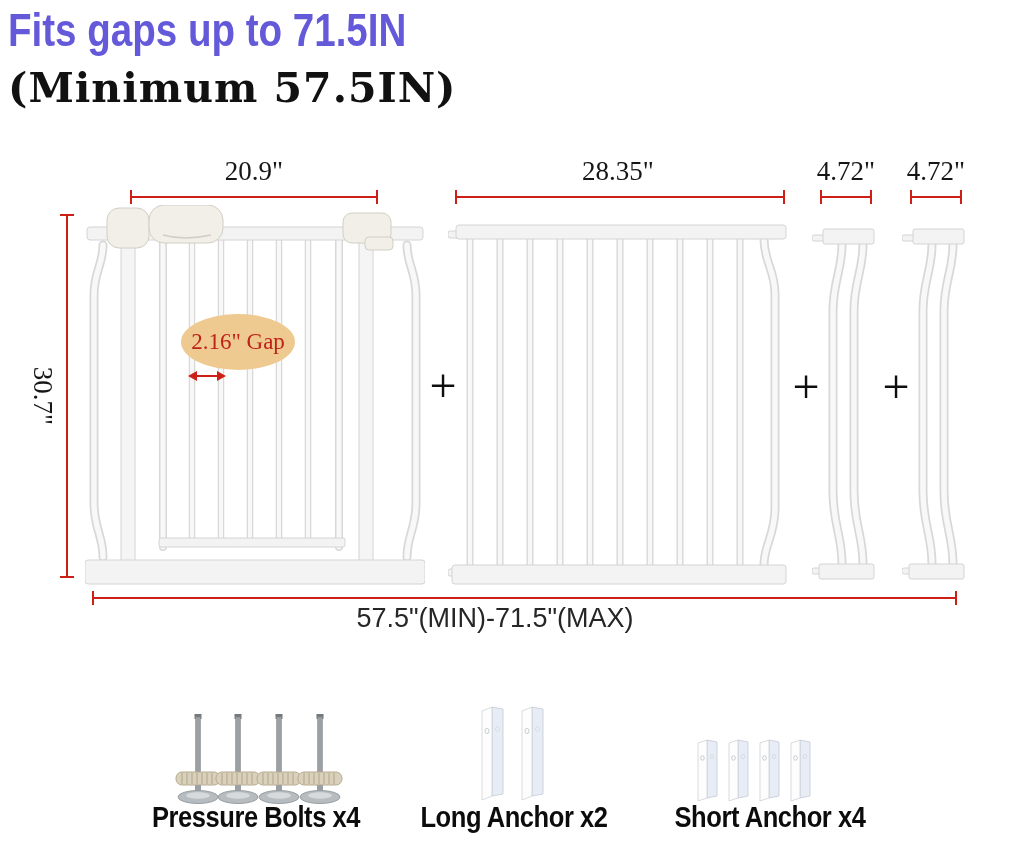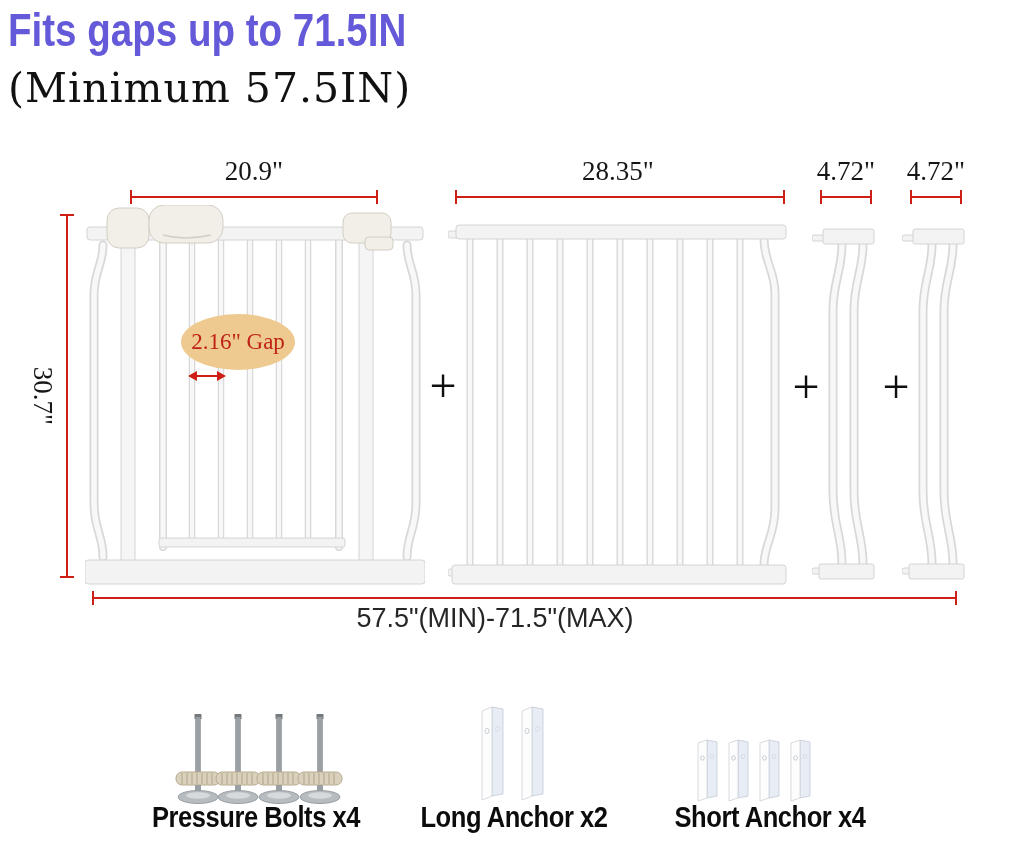--- a/index.html
+++ b/index.html
@@ -14,21 +14,21 @@
     font-family:"Liberation Sans",sans-serif;
   }
   .title{
     position:absolute;left:8px;top:2px;
     font-family:"Liberation Sans",sans-serif;font-weight:bold;font-size:47px;
     color:var(--purple);white-space:nowrap;
     transform:scaleX(0.82);transform-origin:left top;letter-spacing:0px;
   }
   .subtitle{
     position:absolute;left:8px;top:64px;
-    font-family:"DejaVu Serif",serif;font-weight:400;font-size:41px;
+    font-family:"DejaVu Serif",serif;font-weight:700;font-size:41px;
     color:#111;white-space:nowrap;letter-spacing:1px;
   }
   
   .mline{position:absolute;background:var(--red);}
   .mline.h{height:2px;}
   .mline.h::before,.mline.h::after{
     content:"";position:absolute;top:-6px;width:2px;height:14px;background:var(--red);
   }
   .mline.h::before{left:0;}
   .mline.h::after{right:0;}

